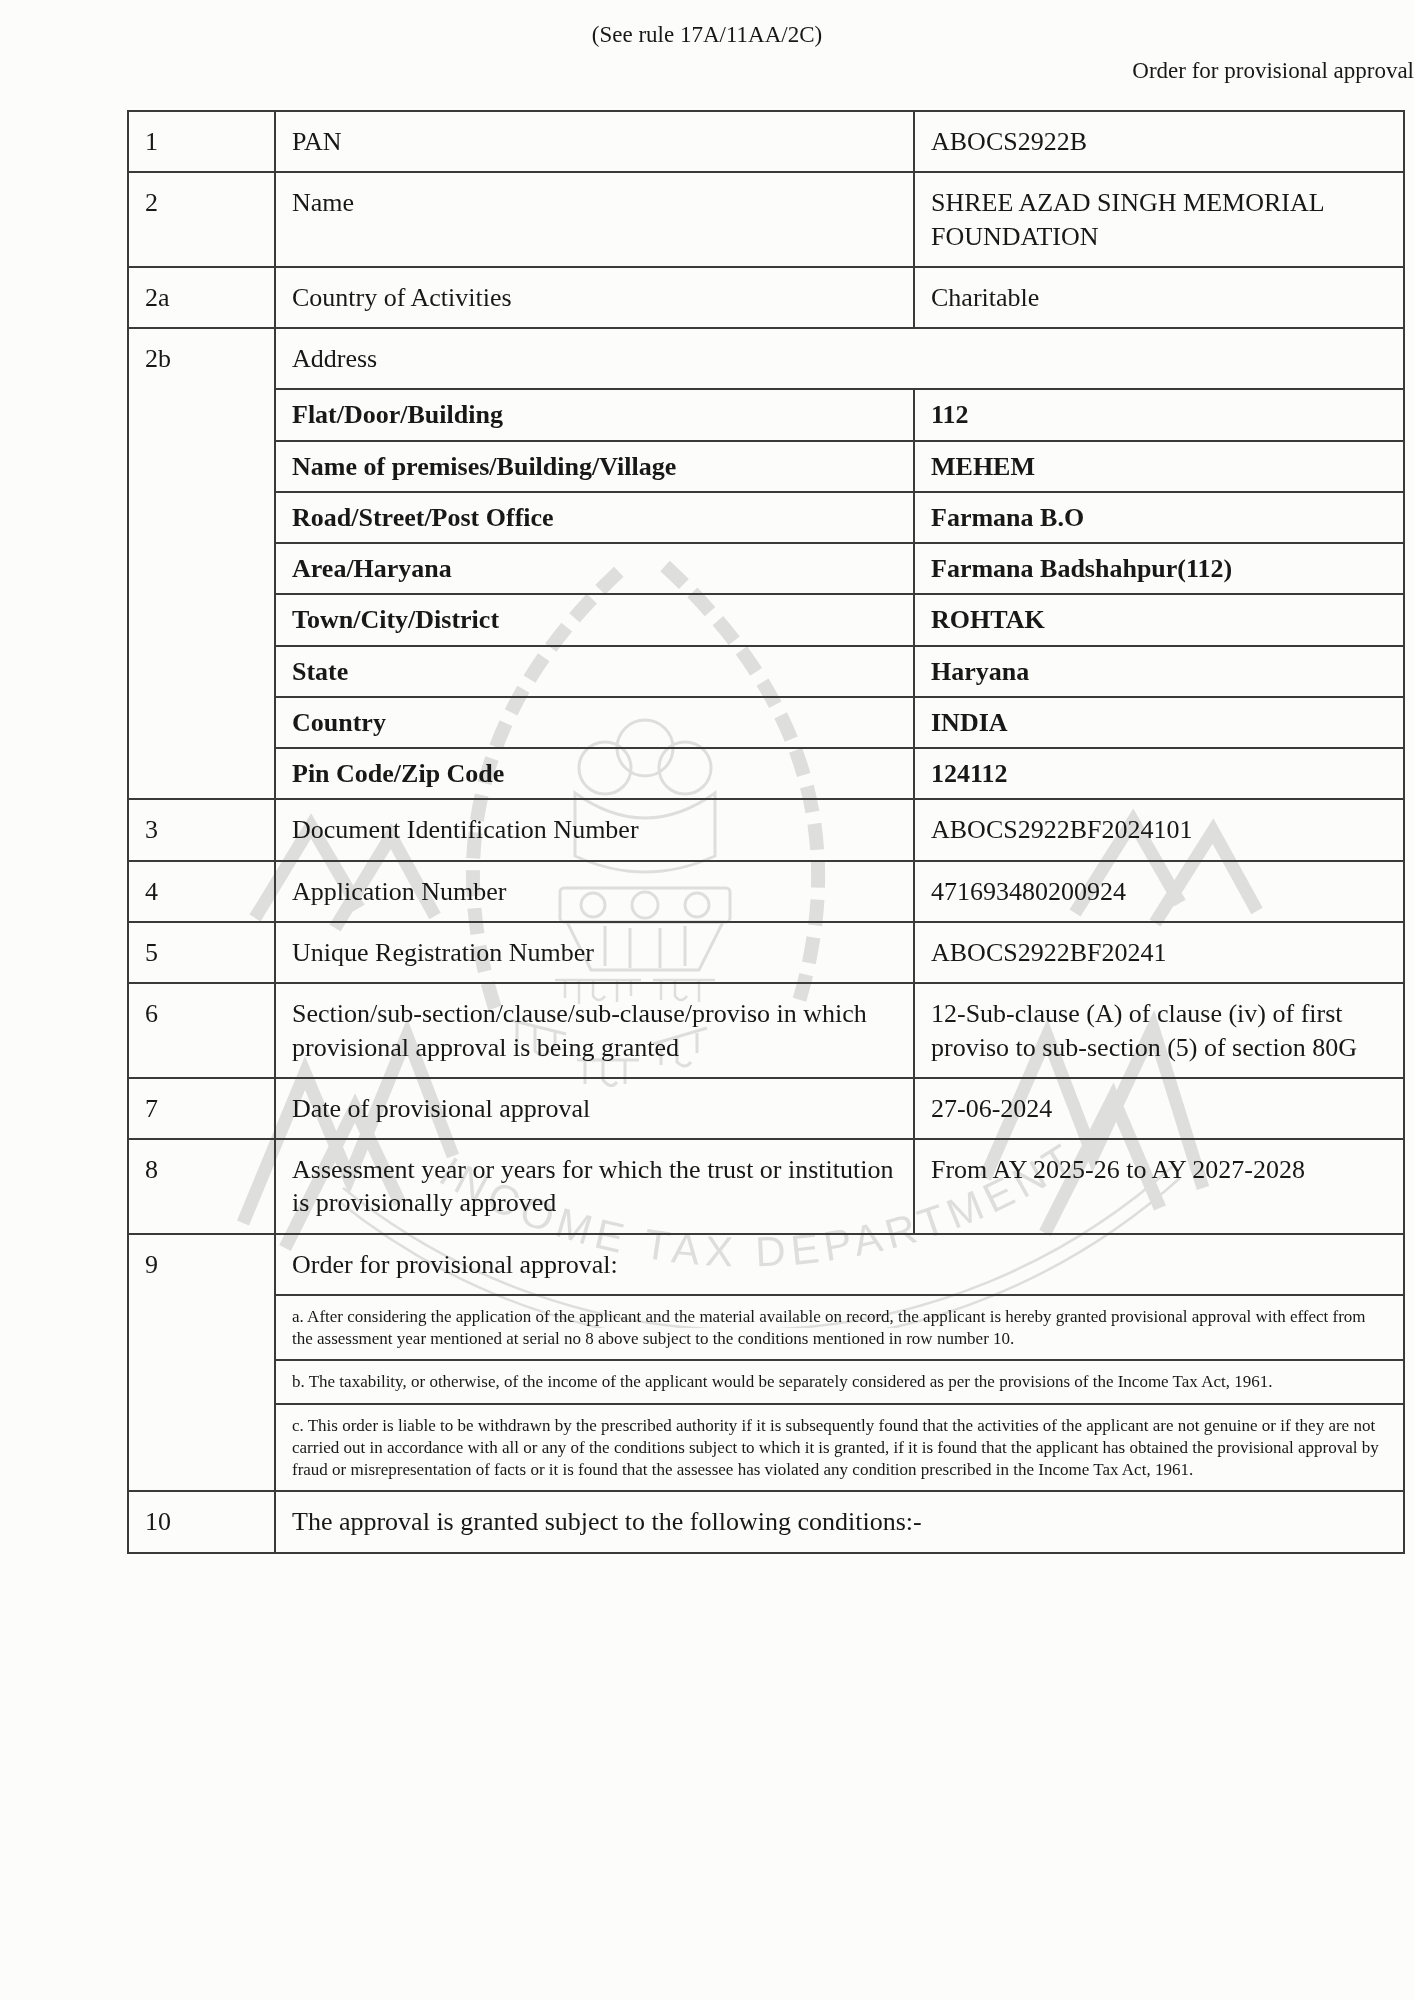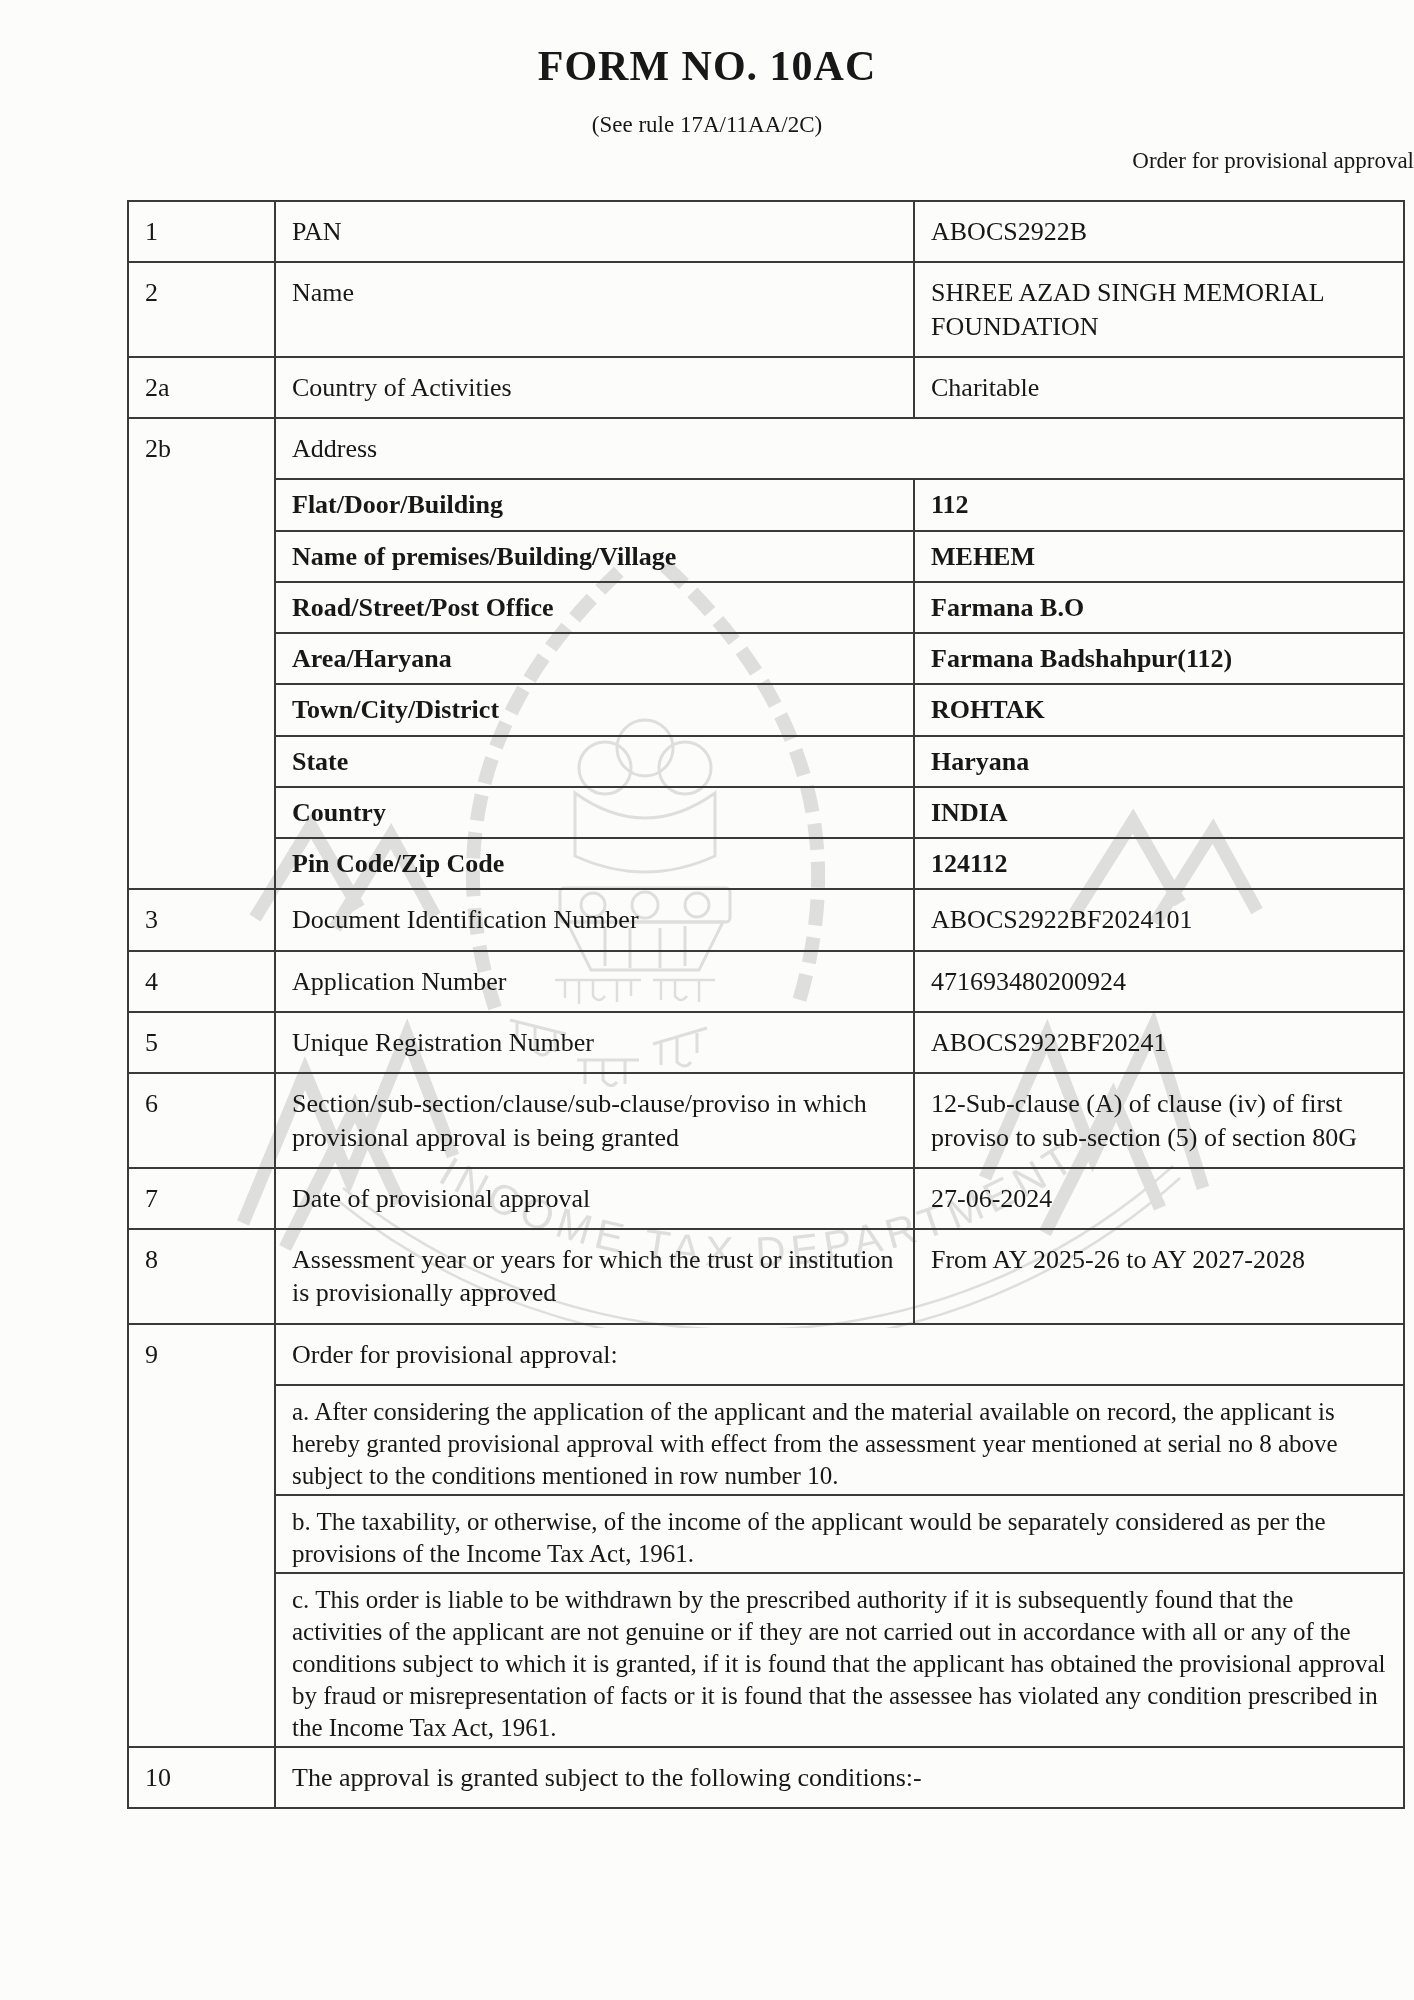--- a/index.html
+++ b/index.html
@@ -32,21 +32,21 @@
   table.form td{
     border:2px solid #3a3a3a;
     vertical-align:top;
     padding:13px 16px;
     word-wrap:break-word;
   }
   td.num{width:113px;padding-left:16px;}
   td.lbl{width:605px;border-radius:16px;}
   td.val{width:456px;}
   tr.subrow td{padding-top:8px;padding-bottom:8px;font-weight:bold;}
-  tr.para td{padding-top:10px;padding-bottom:2px;font-size:25px;}
+  tr.para td{padding-top:10px;padding-bottom:10px;font-size:17px;}
   
   .watermark{
     position:absolute;left:225px;top:488px;
     width:1060px;height:840px;
     z-index:1;opacity:.55;pointer-events:none;
   }
 </style>
 </head>
 <body>
 
@@ -98,21 +98,20 @@
       </g>
       <g stroke-width="13" stroke-linejoin="miter">
         <path d="M 760,690 L 822,548 L 868,668 L 928,540 L 978,700"></path>
         <path d="M 820,745 L 888,610 L 935,720"></path>
         <path d="M 850,425 L 908,333 L 955,415 M 930,435 L 988,343 L 1032,423"></path>
       </g>
     </g>
   </svg>
 
   <header class="doc-header">
-    <h1 class="doc-title">FORM NO. 10AC</h1>
     <div class="doc-rule">(See rule 17A/11AA/2C)</div>
     <div class="doc-subtitle">Order for provisional approval</div>
   </header>
 
   <table class="form">
     <tbody>
       <tr>
         <td class="num">1</td>
         <td class="lbl">PAN</td>
         <td class="val">ABOCS2922B</td>

